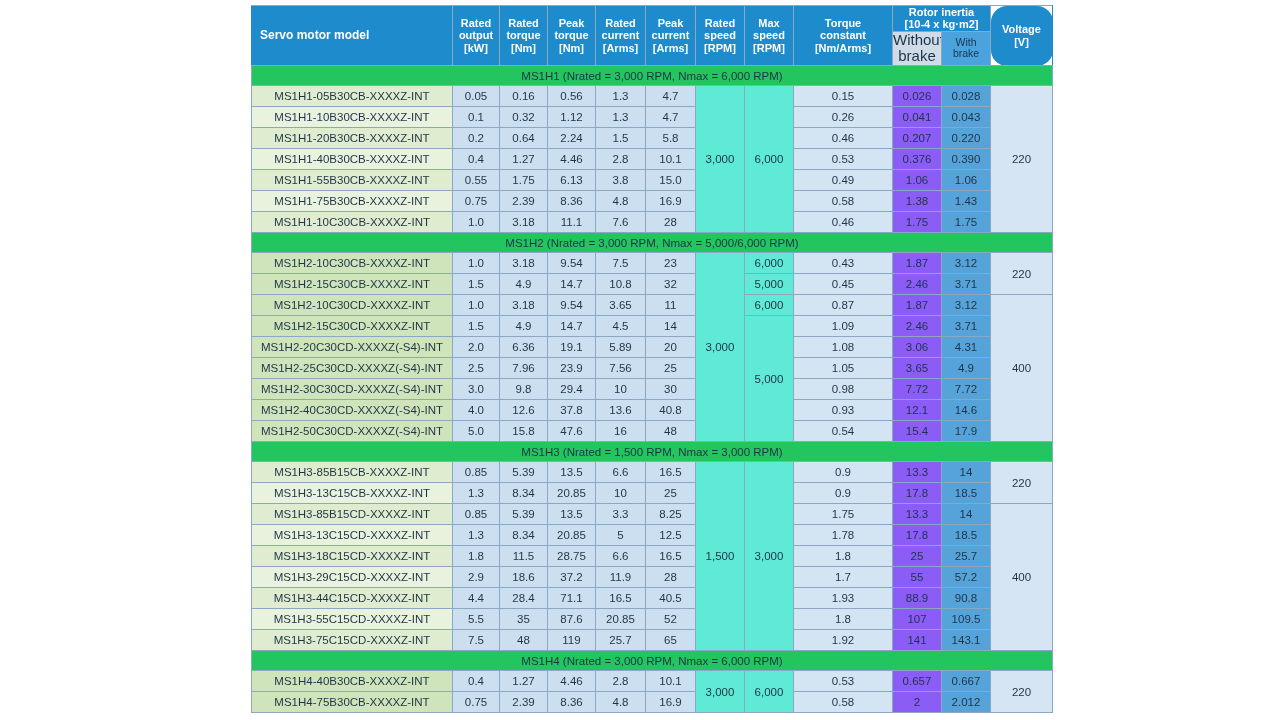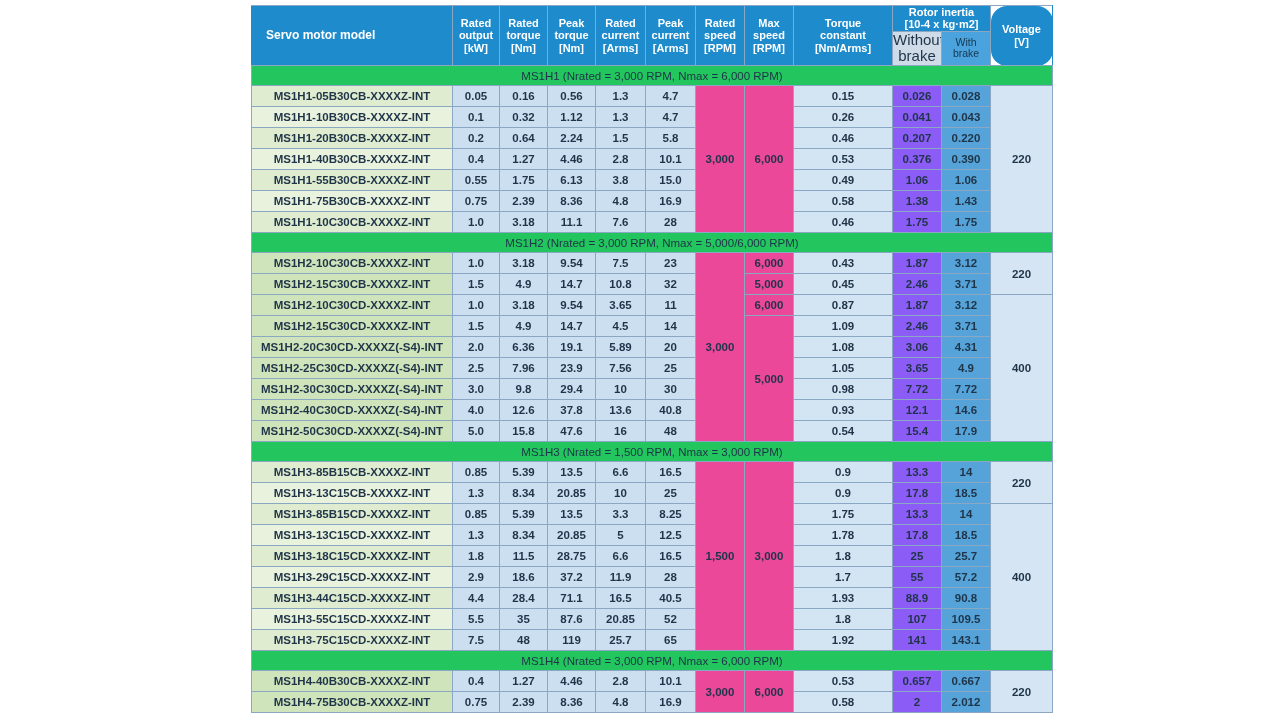--- a/index.html
+++ b/index.html
@@ -46,21 +46,21 @@
     color: #ffffff;
     font-weight: bold;
     line-height: 1.12;
     font-size: 11px;
     border: 1px solid #1e8bcd;
     border-left-color: #bcd7ea;
     border-right-color: #bcd7ea;
   }
   thead th.model-head {
     text-align: left;
-    padding-left: 14px;
+    padding-left: 8px;
     font-size: 12px;
     border-left-color: #1e8bcd;
   }
   thead th.voltage-head { border-right-color: #1e8bcd; border-radius: 16px; }
 
   th.inertia-group {
     font-size: 11px;
     border-bottom: 1px solid #1e8bcd;
   }
   th.sub-nobrake {
@@ -86,37 +86,37 @@
     border: none;
     border-top: 1px solid #98b4cc;
     text-align: left;
     padding: 2px 0 2px 4px;
     font-size: 11.5px;
     color: #1f3448;
     height: 19px;
   }
 
   
-  tbody tr.data-row { height: 21px; font-weight: bold; }
+  tbody tr.data-row { height: 21px; }
 
   td.model {
     background: #dfeccf;
     text-align: left;
     padding-left: 5px;
     font-size: 11.5px;
     border-color: #9cb887;
   }
   td.model.alt { background: #e8f2dc; margin-left: 16px; }
   tbody tr.shade-strong td.model { background: #cfe4ba; }
 
   td.num {
     background: #ccdff0;
     font-size: 11.5px;
   }
-  td.speed { background: #ec4899; }
+  td.speed { background: #5eead4; }
   td.torque-const { background: #d3e4f3; }
   td.inertia-nobrake { background: #8b5cf6; }
   td.inertia-withbrake { background: #55a3d8; }
   td.voltage { background: #d5e5f4; }
 
   
   col.c-model   { width: 201px; }
   col.c-ro      { width: 47px; }
   col.c-rt      { width: 48px; }
   col.c-pt      { width: 48px; }

